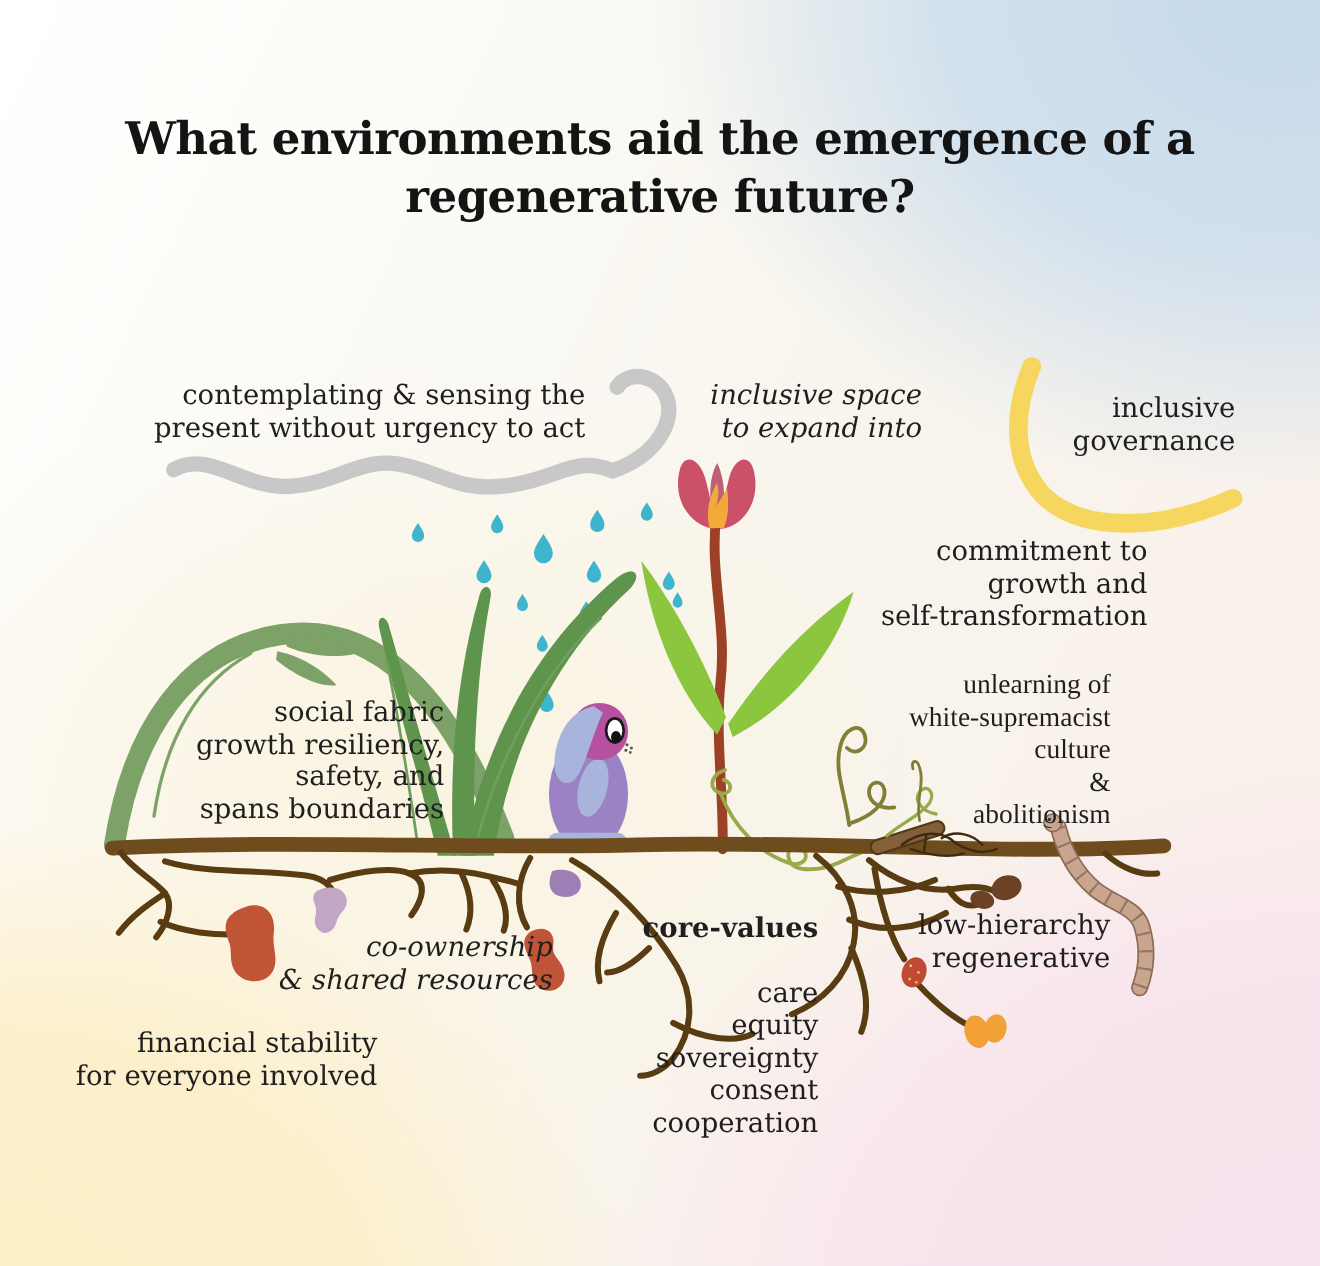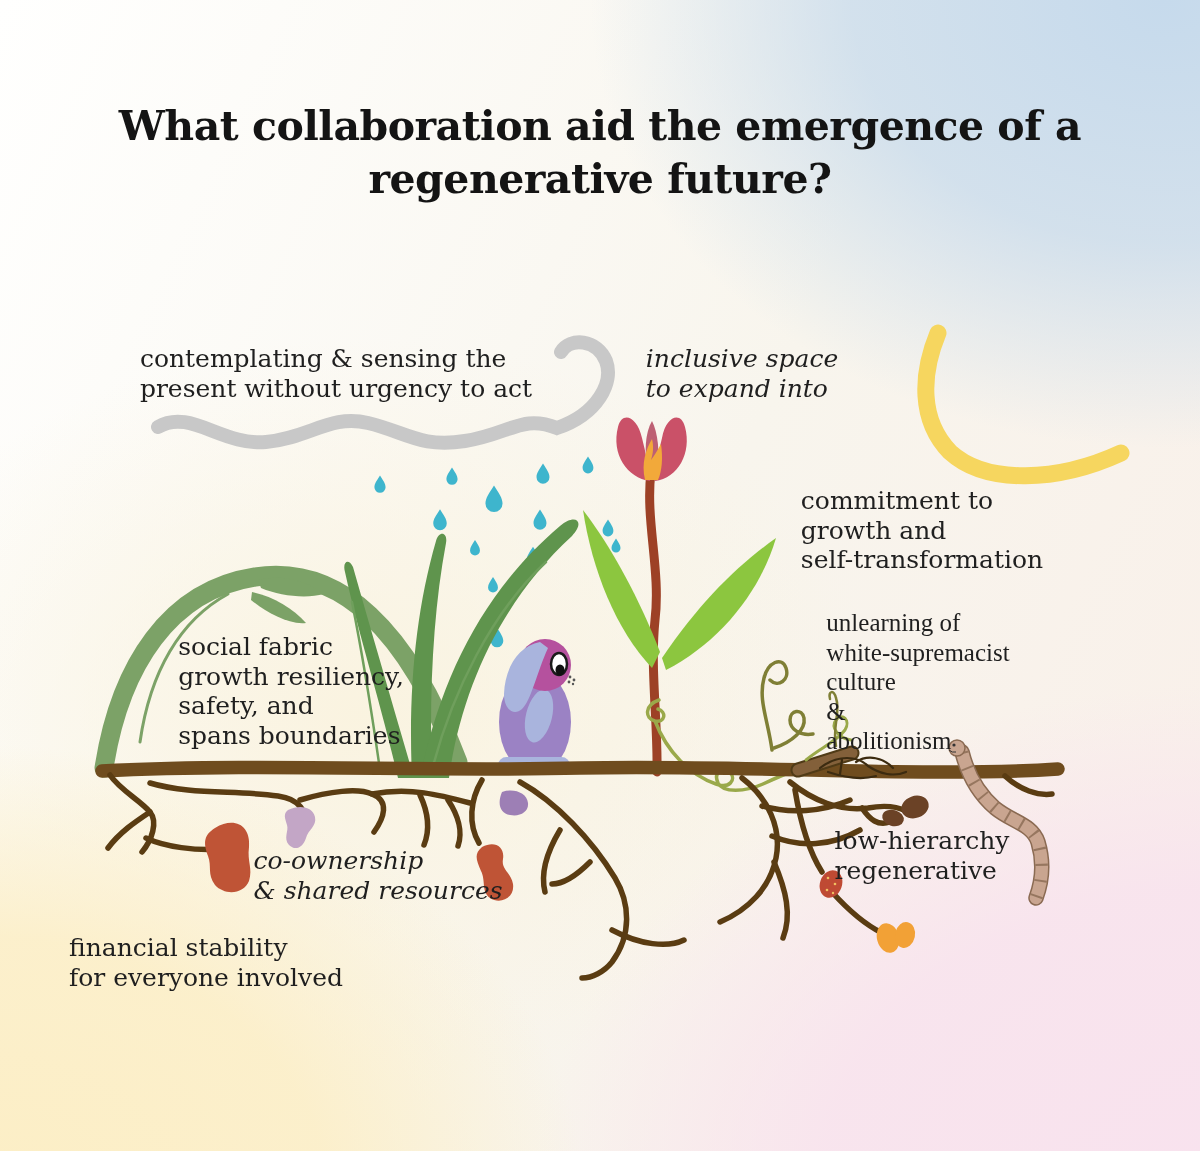--- a/index.html
+++ b/index.html
@@ -9,21 +9,21 @@
     background:
       radial-gradient(ellipse 820px 640px at 97% 0%, #c6daec 0%, rgba(198,218,236,.75) 38%, rgba(198,218,236,0) 70%),
       radial-gradient(ellipse 780px 580px at -2% 104%, #fceec5 0%, rgba(252,238,197,.85) 45%, rgba(252,238,197,0) 78%),
       radial-gradient(ellipse 920px 660px at 103% 103%, #f8e2ee 0%, rgba(248,226,238,.85) 45%, rgba(248,226,238,0) 76%),
       radial-gradient(ellipse 720px 520px at 30% 62%, rgba(250,243,223,.95) 0%, rgba(250,243,223,0) 72%),
       linear-gradient(115deg, #fffffe 0%, #f8f5ed 55%, #f9efe9 100%);
   }
   .art{position:absolute; inset:0; width:1200px; height:1151px;}
   .lbl{
     position:absolute; transform:translateX(-50%);
-    white-space:pre-line; text-align:left;
+    white-space:pre-line; text-align:right;
     font-size:25px; line-height:1.18; color:#1f1f1f; letter-spacing:0;
   }
   .title{
     position:absolute; left:600px; top:100px; transform:translateX(-50%);
     width:980px; text-align:center; font-weight:700; font-size:41px;
     line-height:1.3; color:#141414; letter-spacing:-0.5px;
   }
   .core-head{font-weight:700;}
 </style>
 </head>
@@ -169,39 +169,49 @@
     <g>
       <path d="M962,752 C968,776 980,795 995,808 C1012,822 1032,824 1038,842 C1044,862 1042,882 1036,898" fill="none" stroke="#8a6a52" stroke-width="15.5" stroke-linecap="round"></path>
       <path d="M962,752 C968,776 980,795 995,808 C1012,822 1032,824 1038,842 C1044,862 1042,882 1036,898" fill="none" stroke="#c9a590" stroke-width="12.5" stroke-linecap="round"></path>
       <path d="M962,752 C968,776 980,795 995,808 C1012,822 1032,824 1038,842 C1044,862 1042,882 1036,898" fill="none" stroke="#8a6a52" stroke-width="12.5" stroke-dasharray="2 14" opacity="0.8"></path>
       <circle cx="957" cy="748" r="8" fill="#c9a590" stroke="#8a6a52" stroke-width="1.5"></circle>
       <circle cx="954" cy="745" r="1.6" fill="#333333"></circle>
       <path d="M949,750 q3,3 7,2" fill="none" stroke="#333333" stroke-width="1"></path>
     </g>
   </svg>
 
-  <div class="title">What collaboration aid the emergence of a regenerative future?</div>
+  <div class="title">What environments aid the emergence of a regenerative future?</div>
 
   <div class="lbl" style="left:336px; top:344px;">contemplating &amp; sensing the
 present without urgency to act</div>
   <div class="lbl" style="left:742px; top:344px;font-style:italic;">inclusive space
 to expand into</div>
+  <div class="lbl" style="left:1049px; top:356px;">inclusive
+governance</div>
   <div class="lbl" style="left:922px; top:486px;">commitment to
 growth and
 self-transformation</div>
   <div class="lbl" style="left:918px; top:608px;font-family:Liberation Serif, serif;">unlearning of
 white-supremacist
 culture
 &amp;
 abolitionism</div>
   <div class="lbl" style="left:291px; top:632px;">social fabric
 growth resiliency,
 safety, and
 spans boundaries</div>
 
+  <div class="lbl" style="left:664px; top:799px;">
+    <div class="core-head">core-values</div>
+    <div>care
+equity
+sovereignty
+consent
+cooperation</div>
+  </div>
 
   <div class="lbl" style="left:378px; top:846px;font-style:italic;">co-ownership
 &amp; shared resources</div>
   <div class="lbl" style="left:206px; top:933px;">financial stability
 for everyone involved</div>
   <div class="lbl" style="left:922px; top:826px;">low-hierarchy
 regenerative</div>
 </div>
 
 </body></html>

